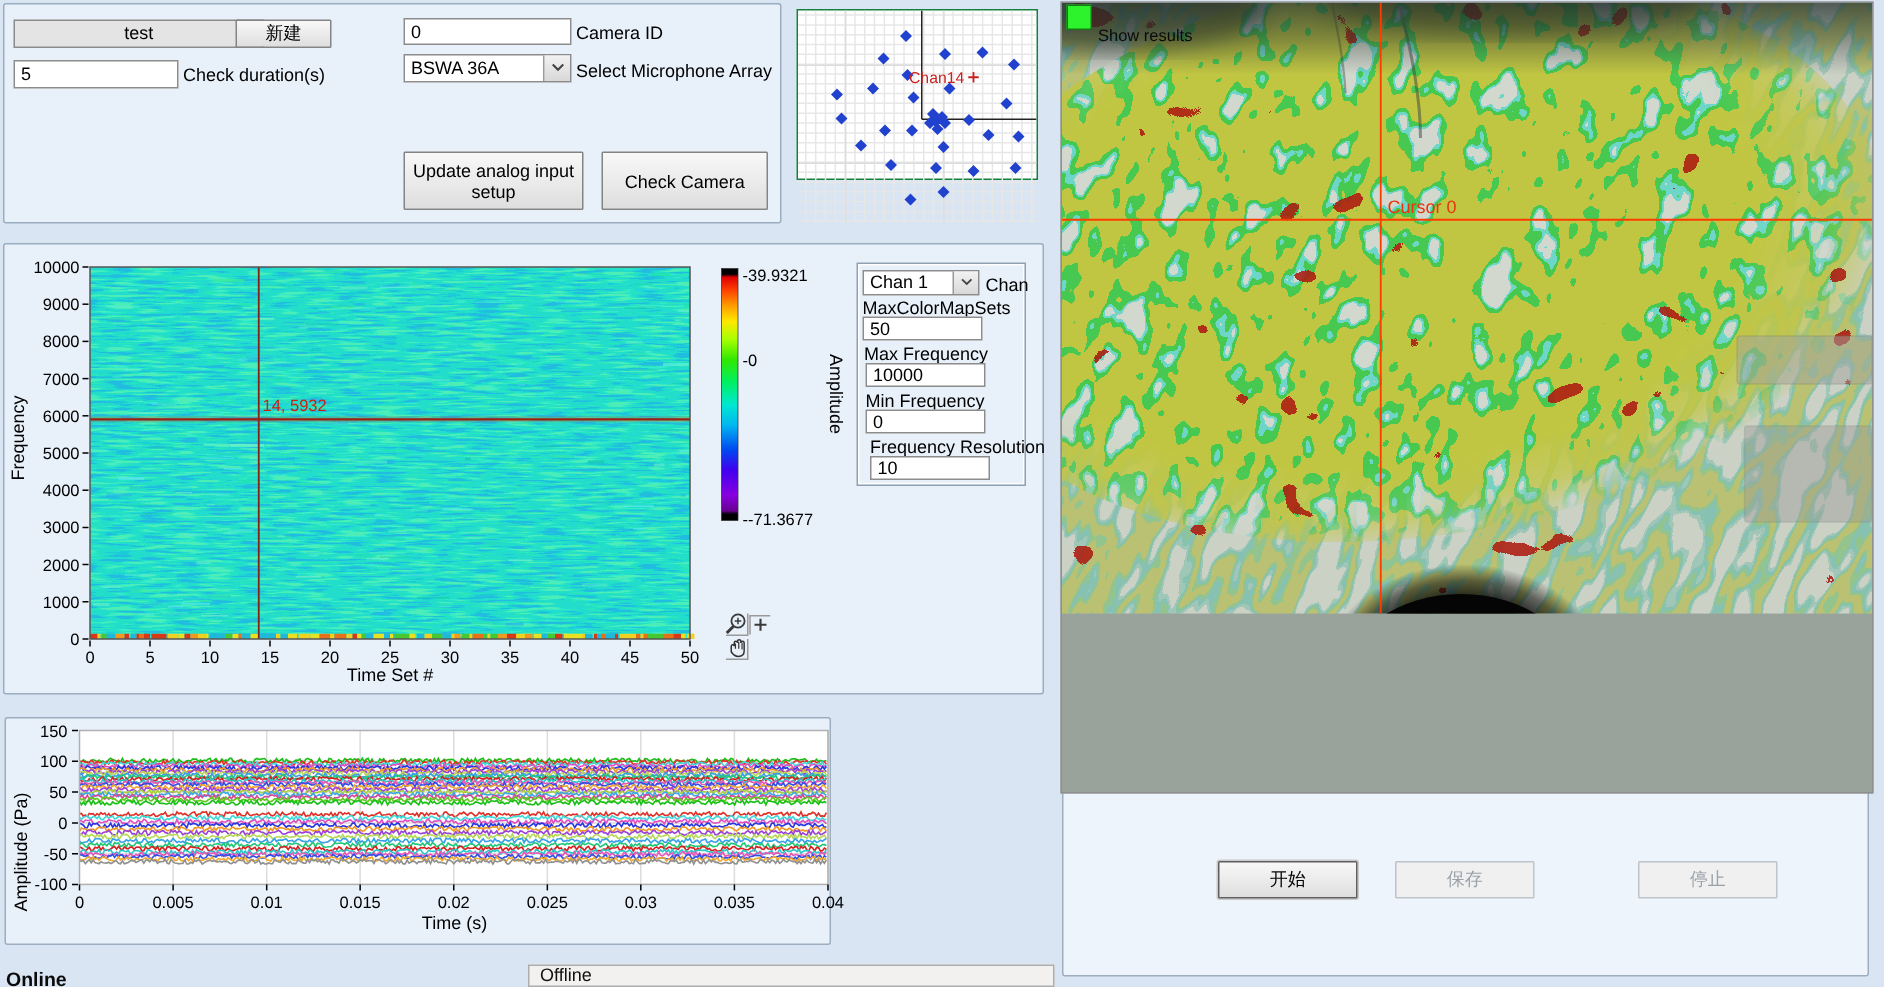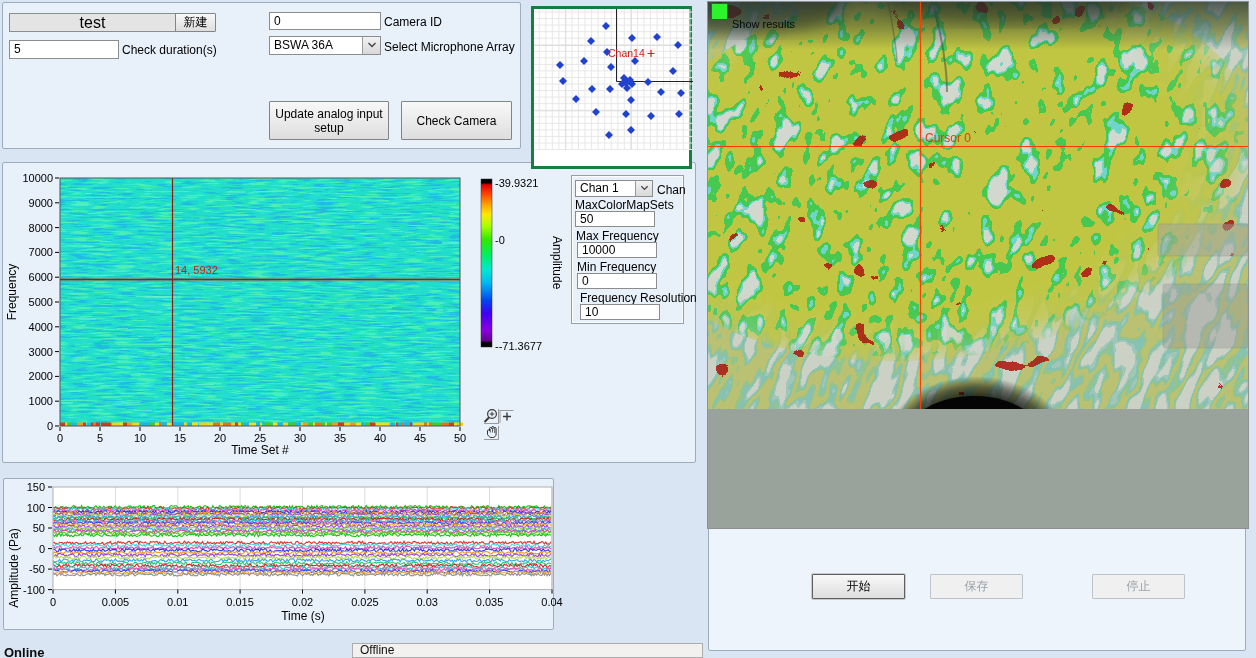--- a/index.html
+++ b/index.html
@@ -8,36 +8,36 @@
 .lbl{position:absolute;font-size:12px;color:#000;white-space:nowrap}
 .btn{position:absolute;background:linear-gradient(#f8f8f8,#dedede);border:1px solid #848484;font-size:12px;color:#000;display:flex;align-items:center;justify-content:center;text-align:center;border-radius:1px}
 svg{font-family:"Liberation Sans",sans-serif}
 svg text{font-family:"Liberation Sans",sans-serif}
 </style></head><body>
 <div class="panel" style="left:2px;top:2px;width:519px;height:147px"></div>
 <div class="panel" style="left:2px;top:162px;width:694px;height:301px"></div>
 <div class="panel" style="left:3px;top:478px;width:551px;height:152px"></div>
 <div class="panel" style="left:708px;top:418px;width:538px;height:233px;background:#edf4fc"></div>
 
-<div class="ab" style="left:9px;top:13px;width:167px;height:19px;background:#e4e4e4;border:1px solid #8c8c8c;font-size:16px;text-align:center;line-height:17px">test</div>
-<div class="btn" style="left:175px;top:13px;width:41px;height:19px">新建</div>
+<div class="ab" style="left:9px;top:13px;width:167px;height:19px;background:#e4e4e4;border:1px solid #8c8c8c;font-size:12px;text-align:center;line-height:17px">test</div>
+<div class="btn" style="left:157px;top:13px;width:64px;height:19px">新建</div>
 <div class="inp" style="left:9px;top:40px;width:110px;height:19px;line-height:17px">5</div>
 <div class="lbl" style="left:122px;top:43px">Check duration(s)</div>
 <div class="inp" style="left:269px;top:12px;width:112px;height:18px;line-height:16px">0</div>
 <div class="lbl" style="left:384px;top:15px">Camera ID</div>
 <div class="inp" style="left:269px;top:36px;width:112px;height:19px;line-height:17px">BSWA 36A<span style="position:absolute;right:0;top:0;width:18px;height:17px;background:linear-gradient(#f2f2f2,#d8d8d8);border-left:1px solid #9a9a9a;text-align:center;color:#333">
       <svg width="10" height="6" style="display:block;margin:5px auto 0" viewBox="0 0 10 6">
         <path d="M1.5 1l3.5 3.5L8.5 1" stroke="#444" stroke-width="1.4" fill="none"></path>
       </svg>
     </span></div>
 <div class="lbl" style="left:384px;top:40px">Select Microphone Array</div>
 <div class="btn" style="left:269px;top:101px;width:120px;height:39px;line-height:14px">Update analog input<br>setup</div>
 <div class="btn" style="left:401px;top:101px;width:111px;height:39px">Check Camera</div>
 
-<div class="ab" style="left:531px;top:6px;width:161px;height:163px;background:#fff;border:3px solid #15803d"><svg width="159" height="141">
+<div class="ab" style="left:531px;top:6px;width:161px;height:114px;background:#fff;border:1px solid #15803d"><svg width="159" height="141">
       <path d="M5.2 0V141M11.8 0V141M18.3 0V141M24.9 0V141M31.4 0V141M38.0 0V141M44.5 0V141M51.0 0V141M57.6 0V141M64.1 0V141M70.7 0V141M77.2 0V141M83.8 0V141M90.3 0V141M96.9 0V141M103.4 0V141M110.0 0V141M116.5 0V141M123.1 0V141M129.6 0V141M136.2 0V141M142.8 0V141M149.3 0V141M155.9 0V141M0 3.0H159M0 9.6H159M0 16.1H159M0 22.7H159M0 29.2H159M0 35.8H159M0 42.3H159M0 48.8H159M0 55.4H159M0 61.9H159M0 68.5H159M0 75.0H159M0 81.6H159M0 88.1H159M0 94.7H159M0 101.2H159M0 107.8H159M0 114.3H159M0 120.9H159M0 127.4H159M0 134.0H159M0 140.5H159" stroke="#e7e7e7" stroke-width="1" fill="none"></path>
       <path d="M31.8 0V141M97.3 0V141M0 36.5H159M0 101.8H159" stroke="#dddddd" stroke-width="1" fill="none"></path>
       <path d="M82.5 0V72.5 M82.5 72.5H159" stroke="#222" stroke-width="1" fill="none"></path>
       <path d="M72 13L76 17L72 21L68 17ZM98 25L102 29L98 33L94 29ZM123 24L127 28L123 32L119 28ZM57 28L61 32L57 36L53 32ZM144 32L148 36L144 40L140 36ZM73 39L77 43L73 47L69 43ZM101 48L105 52L101 56L97 52ZM26 52L30 56L26 60L22 56ZM50 48L54 52L50 56L46 52ZM77 54L81 58L77 62L73 58ZM139 58L143 62L139 66L135 62ZM29 68L33 72L29 76L25 72ZM114 69L118 73L114 77L110 73ZM58 76L62 80L58 84L54 80ZM76 76L80 80L76 84L72 80ZM127 79L131 83L127 87L123 83ZM147 80L151 84L147 88L143 84ZM42 86L46 90L42 94L38 90ZM97 87L101 91L97 95L93 91ZM62 99L66 103L62 107L58 103ZM92 101L96 105L92 109L88 105ZM117 103L121 107L117 111L113 107ZM145 101L149 105L145 109L141 105ZM97 117L101 121L97 125L93 121ZM75 122L79 126L75 130L71 126ZM90 65L94 69L90 73L86 69ZM96 67L100 71L96 75L92 71ZM92 70L96 74L92 78L88 74ZM98 71L102 75L98 79L94 75ZM88 71L92 75L88 79L84 75ZM93 75L97 79L93 83L89 79Z" fill="#2141cf"></path>
       <text x="74" y="48" font-size="10.5" fill="#cc2020">Chan14</text>
       <path d="M113.5 44.5h7M117 41v7" stroke="#cc2020" stroke-width="1.2"></path>
     </svg></div>
 <svg class="ab" style="left:2px;top:162px" width="694" height="301">
     <defs>
       <filter id="spg" x="0" y="0" width="100%" height="100%" color-interpolation-filters="sRGB">

